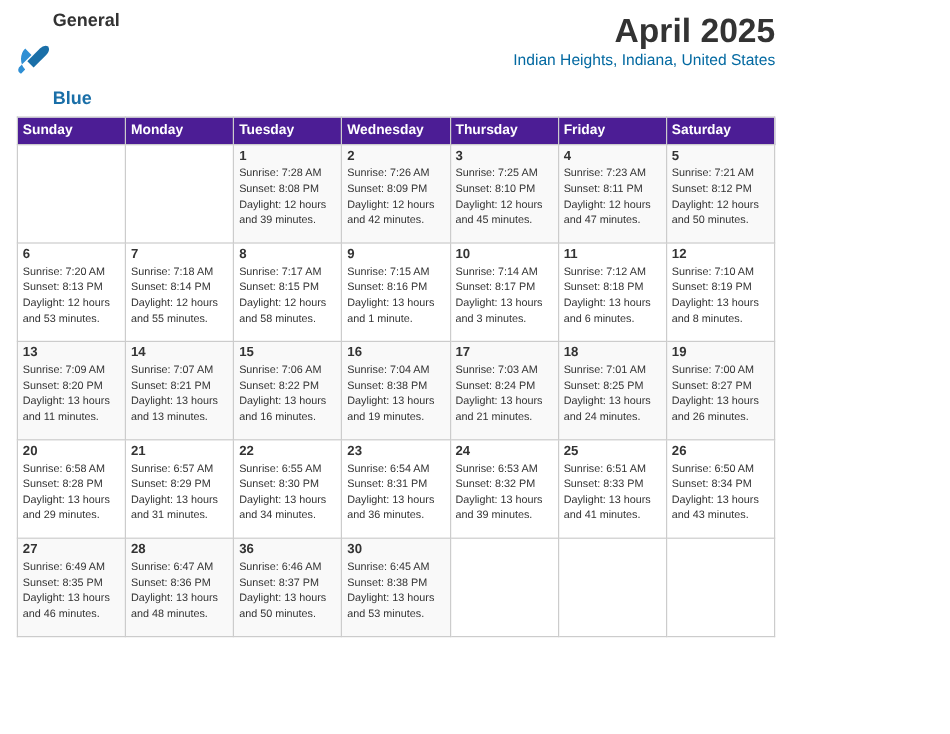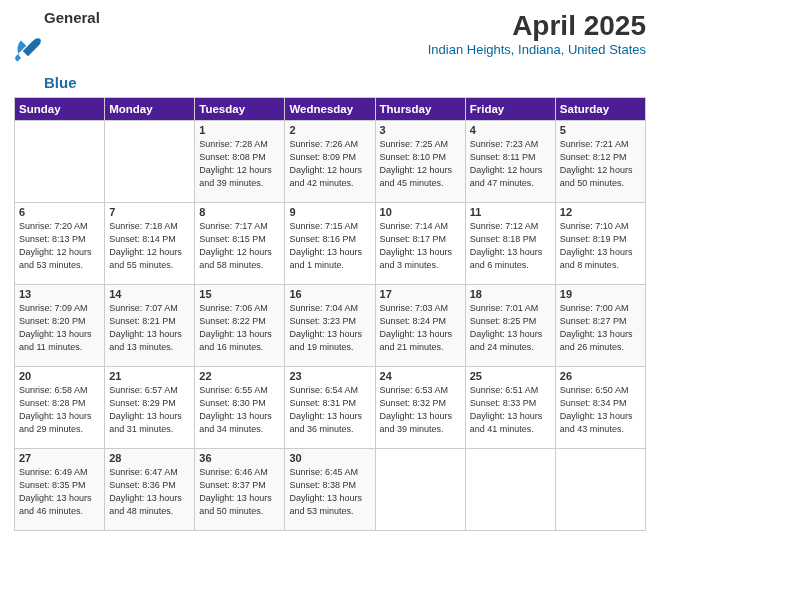--- a/index.html
+++ b/index.html
@@ -243,21 +243,21 @@
           <td>
             <span class="day-num">15</span>
             <div class="day-info">Sunrise: 7:06 AM
 Sunset: 8:22 PM
 Daylight: 13 hours
 and 16 minutes.</div>
           </td>
           <td>
             <span class="day-num">16</span>
             <div class="day-info">Sunrise: 7:04 AM
-Sunset: 3:23 PM
+Sunset: 8:38 PM
 Daylight: 13 hours
 and 19 minutes.</div>
           </td>
           <td>
             <span class="day-num">17</span>
             <div class="day-info">Sunrise: 7:03 AM
 Sunset: 8:24 PM
 Daylight: 13 hours
 and 21 minutes.</div>
           </td>

